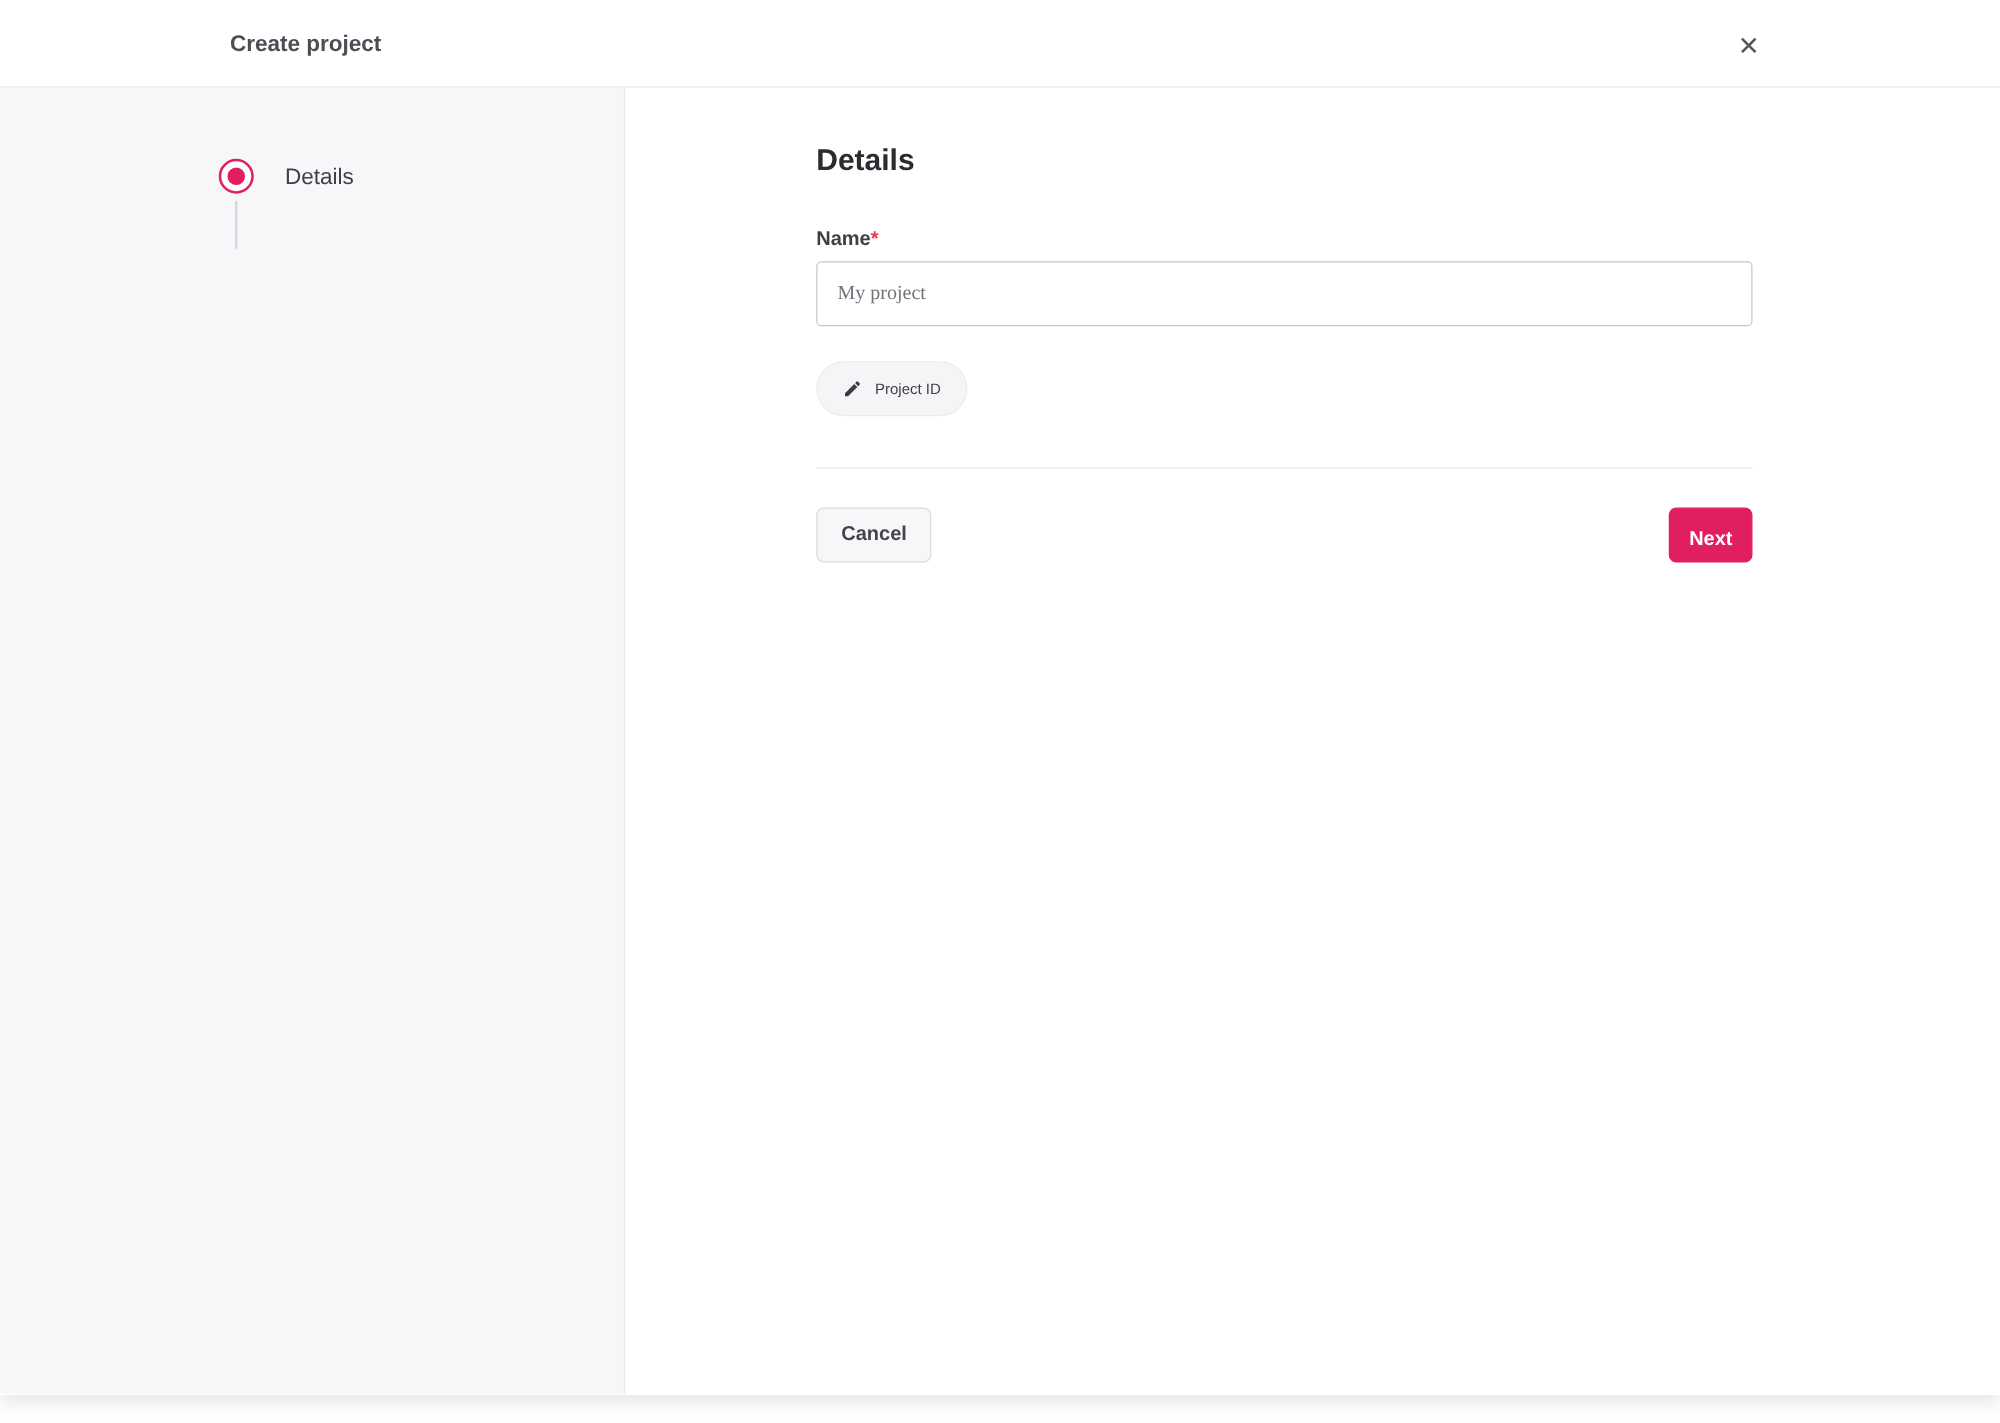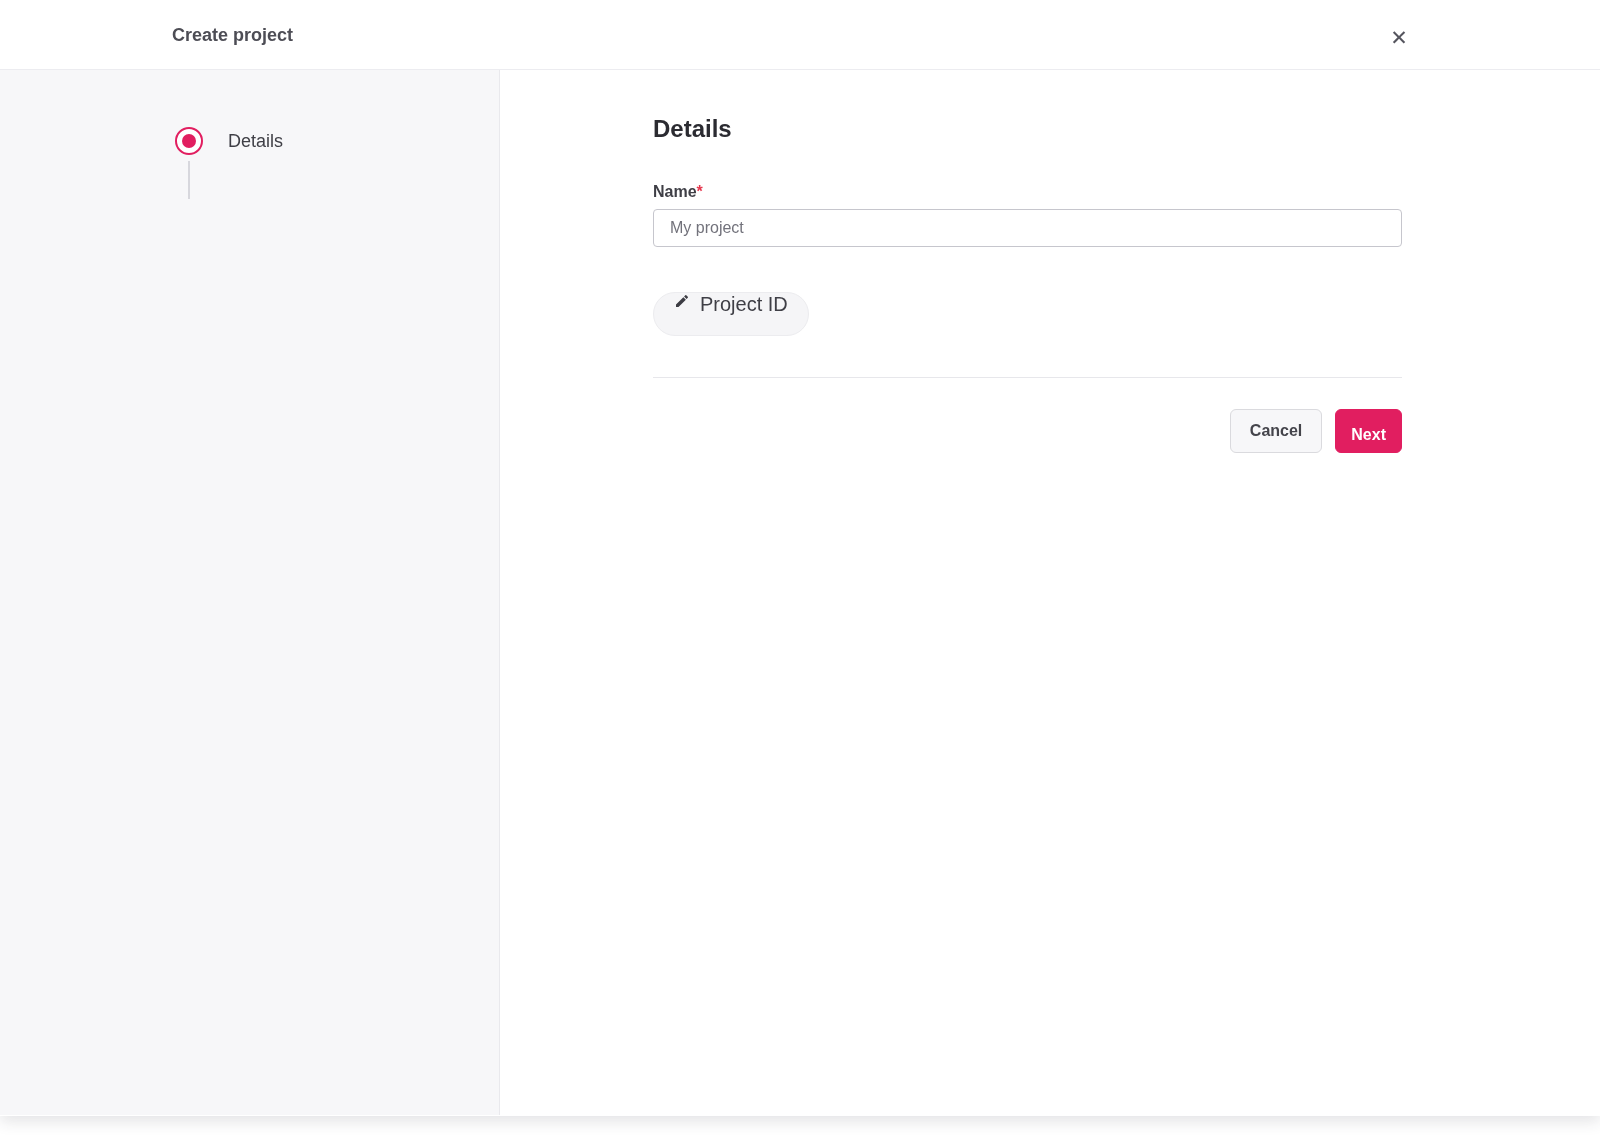--- a/index.html
+++ b/index.html
@@ -19,21 +19,21 @@
   }
   
   .modal-header {
     position: relative;
     height: 70px;
     background: #ffffff;
     border-bottom: 1px solid #ececf0;
   }
   .modal-title {
     position: absolute;
-    left: 172px;
+    left: 184px;
     top: 0;
     line-height: 70px;
     font-size: 18px;
     font-weight: 700;
     color: #4d4d55;
   }
   .close-btn {
     position: absolute;
     left: 1383px;
     top: 22px;
@@ -115,62 +115,62 @@
   }
   .field-label {
     font-size: 16px;
     color: #3f3f46;
     margin-bottom: 8px;
     font-weight: bold;
   }
   .required-marker { color: #e5364d; }
   .text-input {
     width: 100%;
-    height: 38px;
+    height: 52px;
     border: 1px solid #c6c6cd;
     border-radius: 4px;
     padding: 0 16px;
     font-size: 16px;
-    font-family: Liberation Sans, sans-serif;
+    font-family: Liberation Serif, serif;
     color: #3f3f46;
     background: #ffffff;
     outline: none;
   }
   .text-input::placeholder { color: #72727b; opacity: 1; }
   .pill-btn {
-    margin-top: 45px;
+    margin-top: 28px;
     display: inline-flex;
+    align-items: center;
     height: 44px;
     padding: 0 20px;
     border-radius: 22px;
     background: #f5f5f7;
     border: 1px solid #ececef;
-    font-size: 20px;
+    font-size: 12px;
     font-family: "Liberation Sans", sans-serif;
     color: #3f3f46;
     cursor: pointer;
   }
   .pill-btn .pencil {
     width: 16px;
     height: 16px;
     margin-right: 10px;
     fill: #3c3c43;
   }
   .section-divider {
     margin-top: 41px;
     border: none;
     border-top: 1px solid #e7e7eb;
     height: 0;
   }
   .footer-actions {
     margin-top: 31px;
     display: flex;
-    justify-content: flex-end;
+    justify-content: space-between;
     align-items: center;
-    gap: 13px;
   }
   .btn {
     height: 44px;
     border-radius: 6px;
     font-size: 16px;
     font-weight: 700;
     font-family: "Liberation Sans", sans-serif;
     cursor: pointer;
   }
   .btn-secondary {

